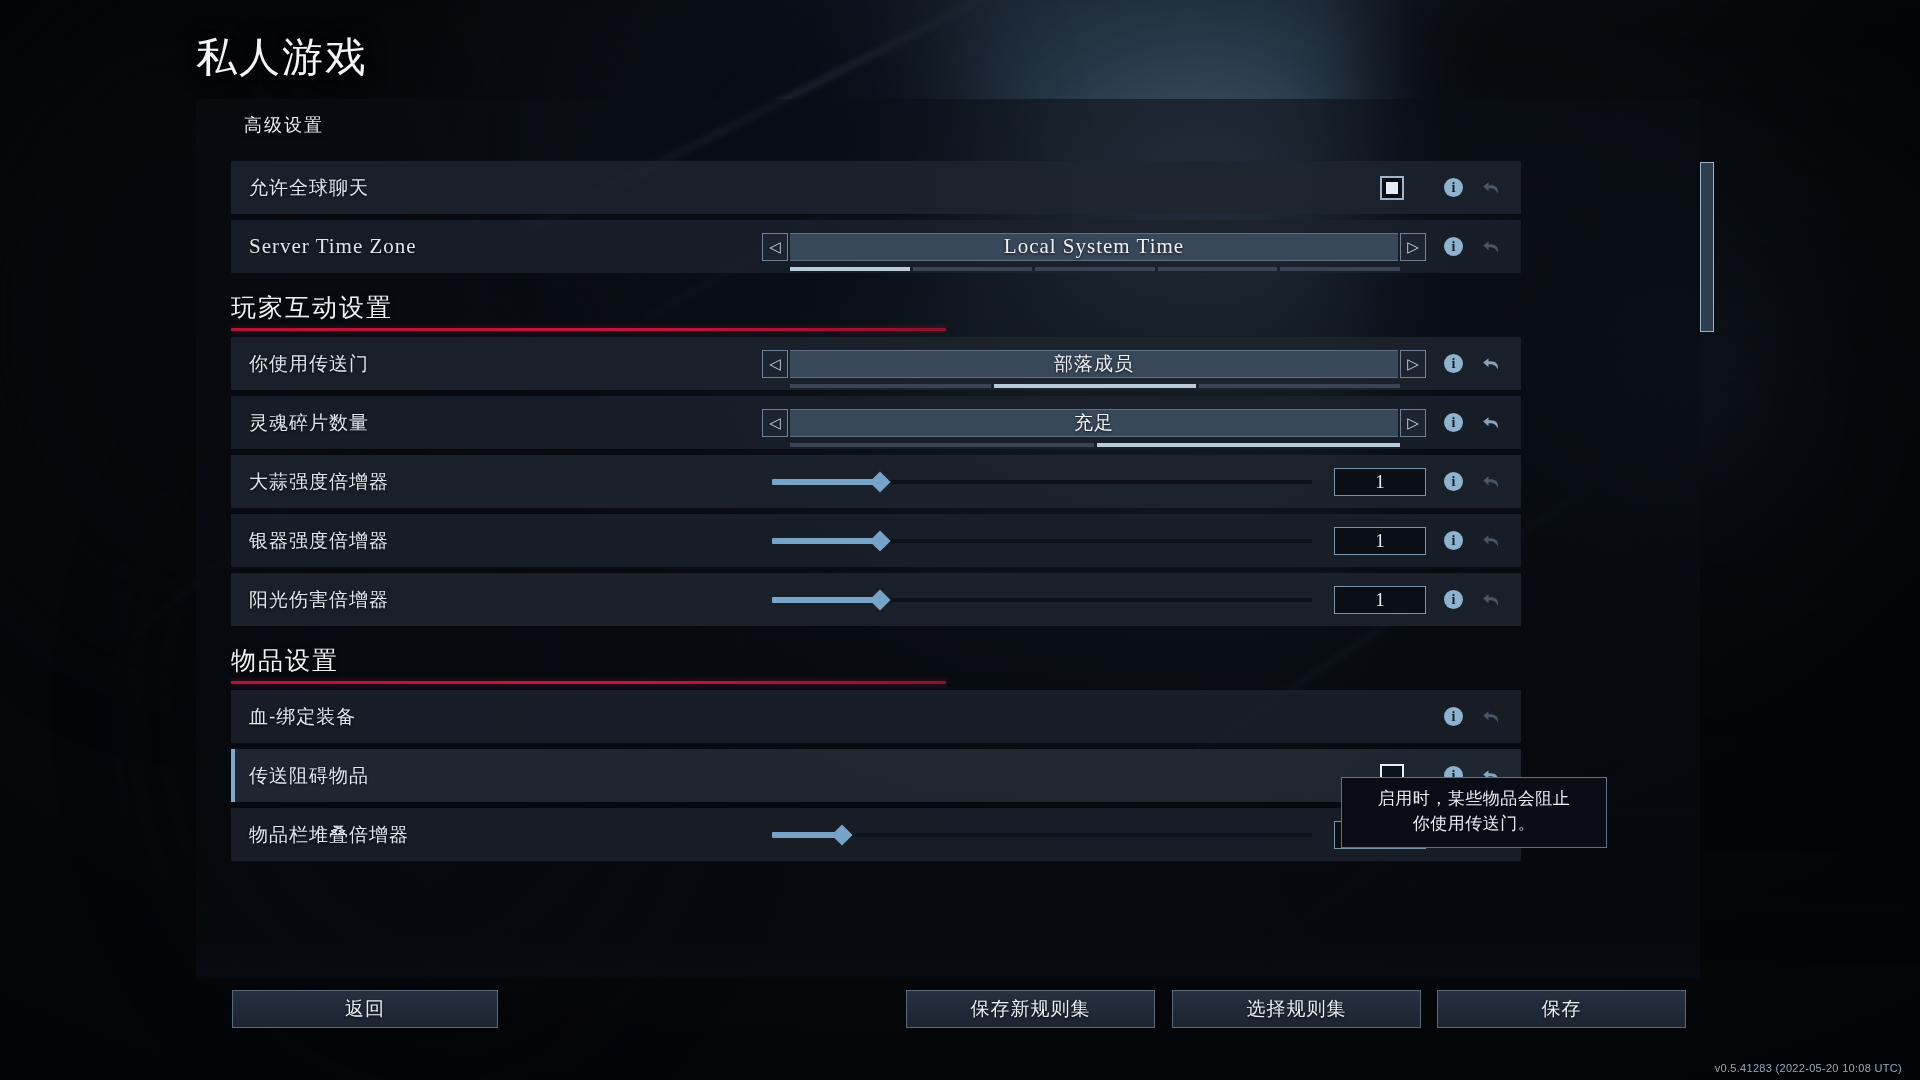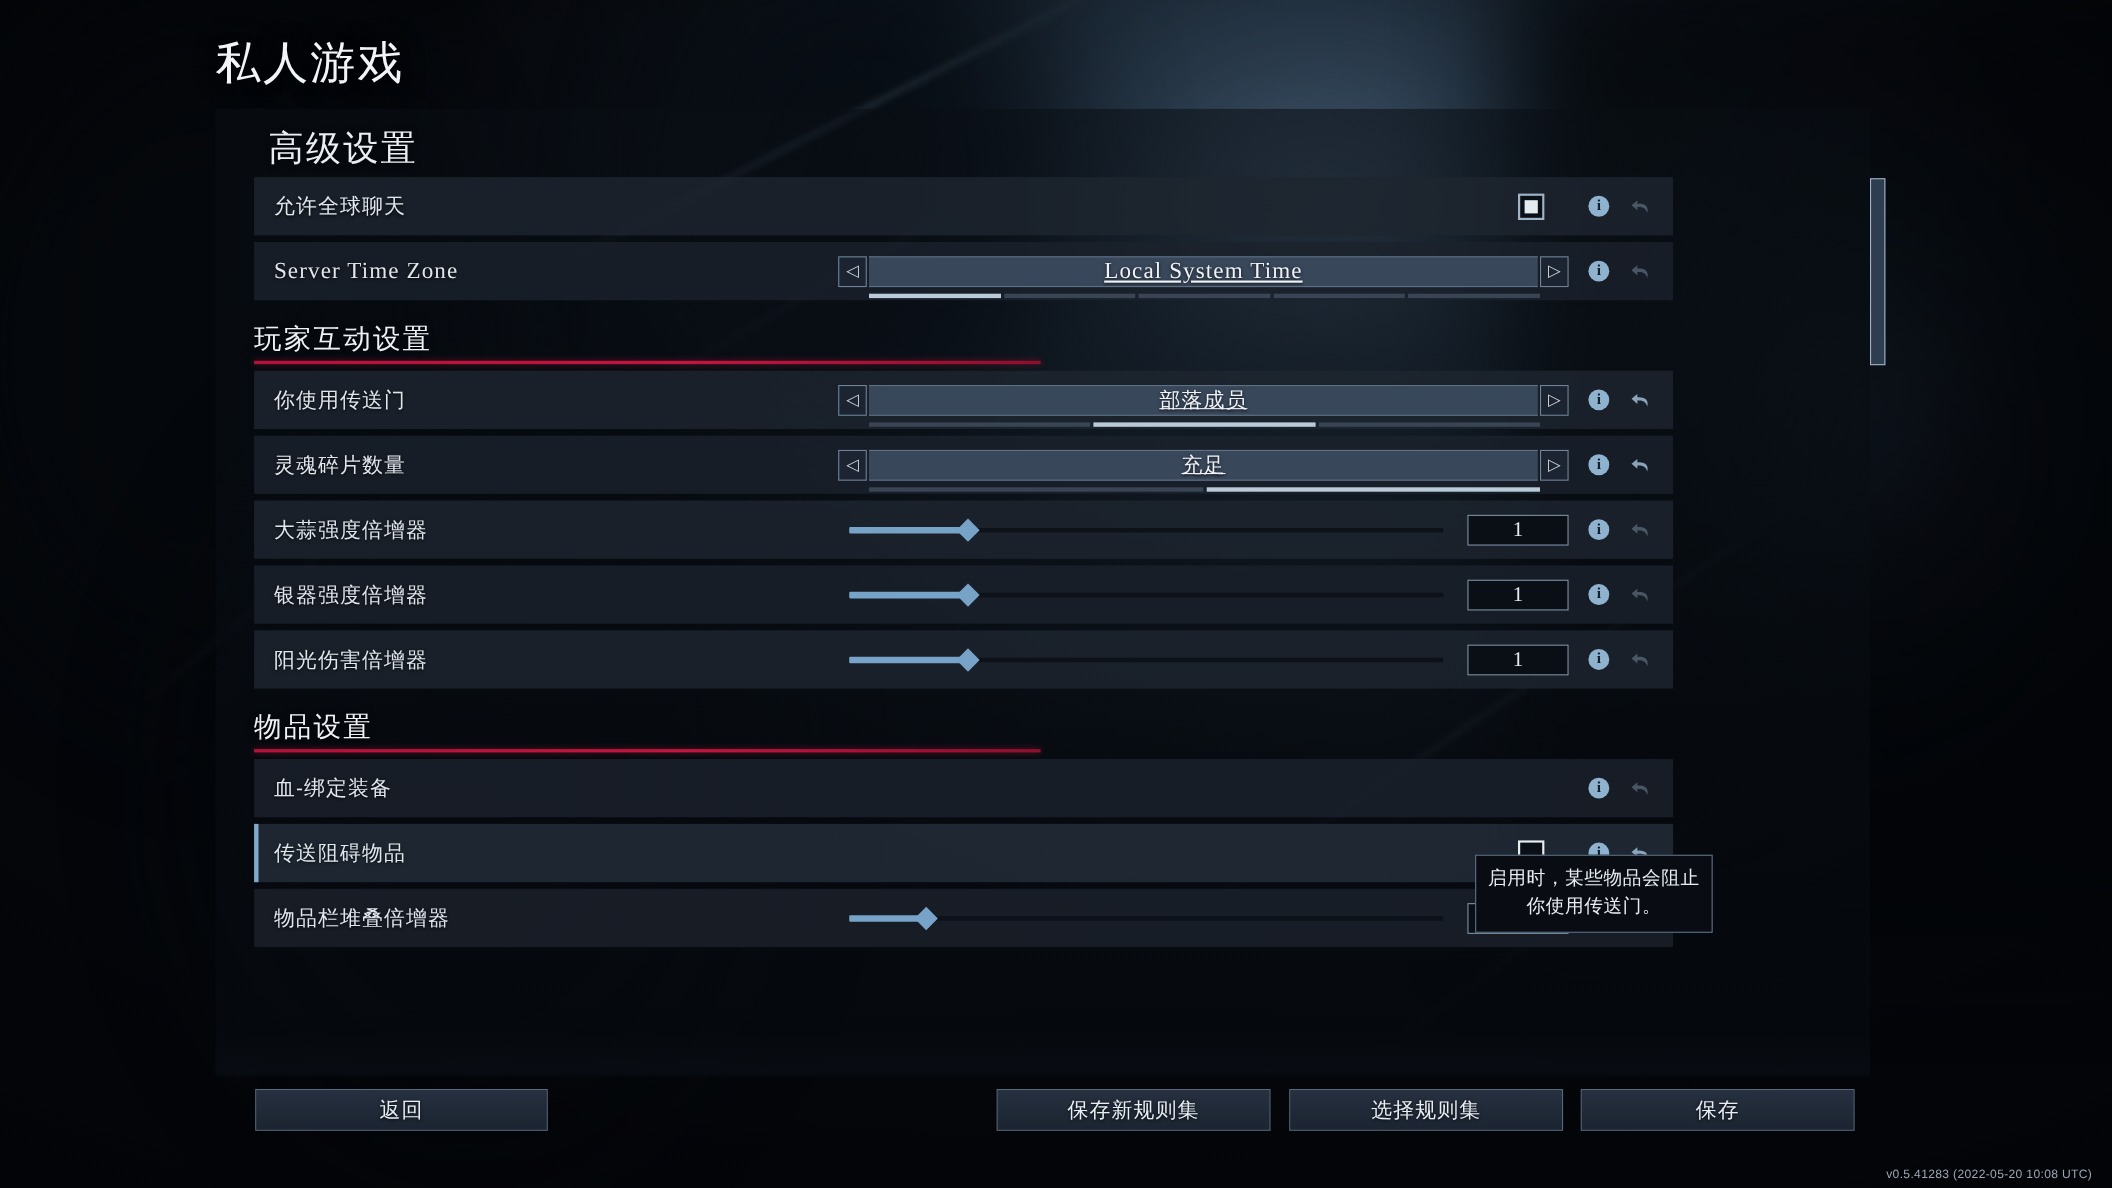--- a/index.html
+++ b/index.html
@@ -64,21 +64,21 @@
   }
 
   
   #panel {
     position:absolute; left:196px; top:99px; width:1504px; height:880px;
     background:linear-gradient(180deg, rgba(9,14,20,.56) 0%, rgba(8,13,19,.62) 55%, rgba(6,10,15,.70) 100%);
   }
 
   #subtitle {
     position:absolute; left:244px; top:113px;
-    font-size:32px; color:#e9eef3; letter-spacing:2px;
+    font-size:18px; color:#e9eef3; letter-spacing:2px;
     text-shadow:0 1px 6px rgba(0,0,0,.9);
   }
 
   
   #settings-viewport {
     position:absolute; left:196px; top:155px; width:1504px; height:815px;
     overflow:hidden;
   }
   #settings-list { position:absolute; left:0; top:0; width:1504px; }
 
@@ -146,21 +146,20 @@
     background:#39475a;
     border-top:1px solid #5e7085;
     border-bottom:1px solid #5e7085;
     display:flex; align-items:center; justify-content:center;
     margin:0 2px;
     position:relative;
   }
   .dd-value {
     font-size:19px; color:#eef3f8; letter-spacing:1px;
     text-shadow:0 1px 3px rgba(0,0,0,.75);
-    text-decoration:underline;
   }
   .dd-value.serif { font-family:"Liberation Serif", serif; font-size:21px; }
   .dd-segments {
     position:absolute; left:28px; bottom:-10px;
     width:610px; height:4px;
     display:flex; gap:3px;
   }
   .dd-seg { flex:1; background:#394454; }
   .dd-seg.on { background:#b9cbd9; }
 
@@ -199,21 +198,21 @@
   }
   .icon-revert {
     width:26px; height:26px; margin-left:16px; margin-right:16px; flex:none;
     display:flex; align-items:center; justify-content:center;
   }
   .icon-revert svg { display:block; }
   .icon-revert.dim { opacity:.42; }
 
   
   #tooltip {
-    position:absolute; left:1341px; top:777px; width:216px;
+    position:absolute; left:1341px; top:777px; width:266px;
     background:#090d13;
     border:1px solid #5d7287;
     padding:9px 10px 11px;
     text-align:center; z-index:40;
   }
   #tooltip .tt-line {
     font-size:17px; color:#e7edf3; line-height:1.45; letter-spacing:.5px;
   }
 
   

